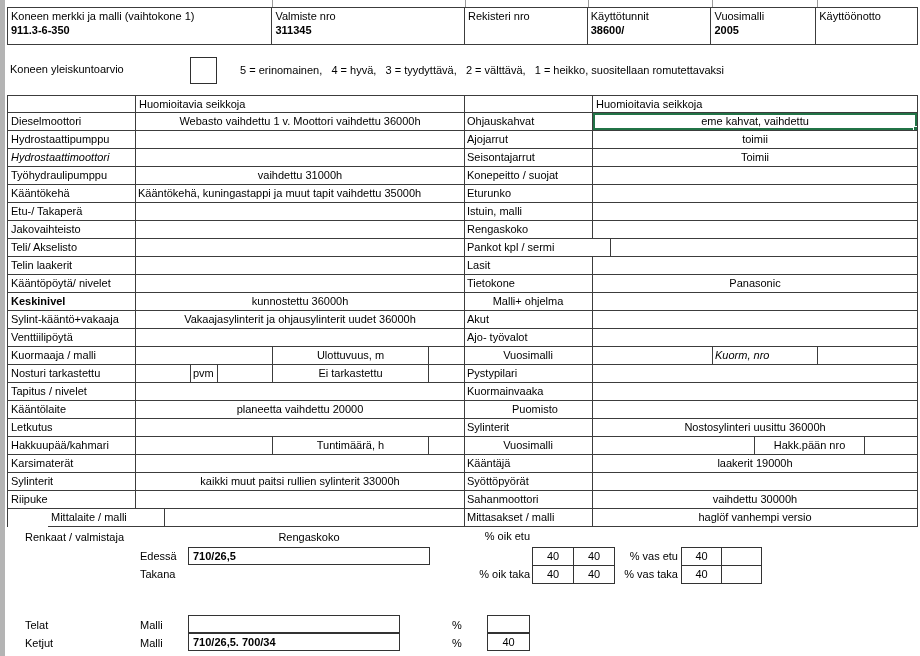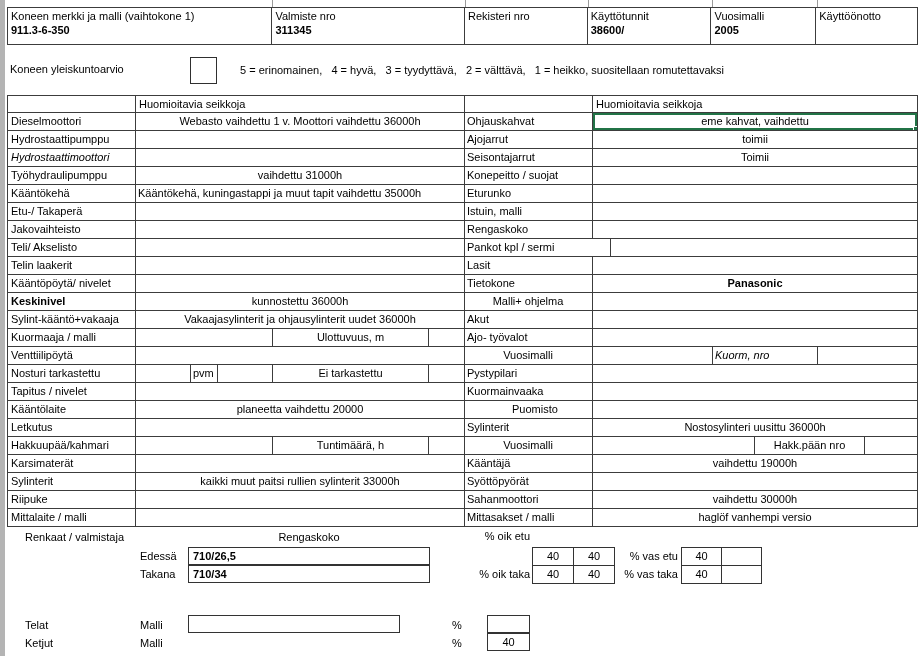--- a/index.html
+++ b/index.html
@@ -138,28 +138,28 @@
         </div>
         <div class="trow">
           <div class="cell label" style="width: 128px; font-weight: bold;">Keskinivel</div>
           <div class="cell value" style="width: 329px;">kunnostettu 36000h</div>
         </div>
         <div class="trow">
           <div class="cell label" style="width: 128px;">Sylint-kääntö+vakaaja</div>
           <div class="cell value" style="width: 329px;">Vakaajasylinterit ja ohjausylinterit uudet 36000h</div>
         </div>
         <div class="trow">
+          <div class="cell label" style="width: 128px;">Venttiilipöytä</div>
+          <div class="cell value" style="width: 329px;"></div>
+        </div>
+        <div class="trow">
           <div class="cell label" style="width: 128px;">Kuormaaja / malli</div>
           <div class="cell value" style="width: 137px;"></div>
           <div class="cell value" style="width: 156px;">Ulottuvuus, m</div>
           <div class="cell value" style="width: 36px;"></div>
-        </div>
-        <div class="trow">
-          <div class="cell label" style="width: 128px;">Venttiilipöytä</div>
-          <div class="cell value" style="width: 329px;"></div>
         </div>
         <div class="trow">
           <div class="cell label" style="width: 128px;">Nosturi tarkastettu</div>
           <div class="cell value" style="width: 55px;"></div>
           <div class="cell value left" style="width: 27px;">pvm</div>
           <div class="cell value" style="width: 55px;"></div>
           <div class="cell value" style="width: 156px;">Ei tarkastettu</div>
           <div class="cell value" style="width: 36px;"></div>
         </div>
         <div class="trow">
@@ -186,21 +186,21 @@
         </div>
         <div class="trow">
           <div class="cell label" style="width: 128px;">Sylinterit</div>
           <div class="cell value" style="width: 329px;">kaikki muut paitsi rullien sylinterit 33000h</div>
         </div>
         <div class="trow">
           <div class="cell label" style="width: 128px;">Riipuke</div>
           <div class="cell value" style="width: 329px;"></div>
         </div>
         <div class="trow">
-          <div class="cell label" style="width: 128px;">Mittalaite / malli</div>
+          <div class="cell label" style="width: 128px; margin-left: 40px;">Mittalaite / malli</div>
           <div class="cell value" style="width: 329px;"></div>
         </div>
       </div>
     <div class="half rhalf" id="right-half">
       <div class="trow thead">
         <div class="cell label" style="width:129px"></div>
         <div class="cell headtext" style="width:325px">Huomioitavia seikkoja</div>
       </div>
     <div class="trow">
           <div class="cell label" style="width: 129px;">Ohjauskahvat</div>
@@ -233,21 +233,21 @@
         <div class="trow">
           <div class="cell label" style="width: 155px;">Pankot kpl / sermi</div>
           <div class="cell value" style="width: 325px;"></div>
         </div>
         <div class="trow">
           <div class="cell label" style="width: 129px;">Lasit</div>
           <div class="cell value" style="width: 325px;"></div>
         </div>
         <div class="trow">
           <div class="cell label" style="width: 129px;">Tietokone</div>
-          <div class="cell value" style="width: 325px; font-weight: bold;">Panasonic</div>
+          <div class="cell value" style="width: 325px;">Panasonic</div>
         </div>
         <div class="trow">
           <div class="cell label center" style="width: 129px;">Malli+ ohjelma</div>
           <div class="cell value" style="width: 325px;"></div>
         </div>
         <div class="trow">
           <div class="cell label" style="width: 129px;">Akut</div>
           <div class="cell value" style="width: 325px;"></div>
         </div>
         <div class="trow">
@@ -277,21 +277,21 @@
           <div class="cell value" style="width: 325px;">Nostosylinteri uusittu 36000h</div>
         </div>
         <div class="trow">
           <div class="cell label center" style="width: 129px;">Vuosimalli</div>
           <div class="cell value" style="width: 162px;"></div>
           <div class="cell value" style="width: 110px;">Hakk.pään nro</div>
           <div class="cell value" style="width: 53px;"></div>
         </div>
         <div class="trow">
           <div class="cell label" style="width: 129px;">Kääntäjä</div>
-          <div class="cell value" style="width: 325px;">vaihdettu 19000h</div>
+          <div class="cell value" style="width: 325px;">laakerit 19000h</div>
         </div>
         <div class="trow">
           <div class="cell label" style="width: 129px;">Syöttöpyörät</div>
           <div class="cell value" style="width: 325px;"></div>
         </div>
         <div class="trow">
           <div class="cell label" style="width: 129px;">Sahanmoottori</div>
           <div class="cell value" style="width: 325px;">vaihdettu 30000h</div>
         </div>
         <div class="trow">
@@ -299,21 +299,20 @@
           <div class="cell value" style="width: 325px;">haglöf vanhempi versio</div>
         </div>
       </div>
   </div>
 
   <div class="abs" style="left:25px;top:531px">Renkaat / valmistaja</div>
   <div class="abs" style="left:188px;top:531px;width:242px;text-align:center">Rengaskoko</div>
   <div class="abs" style="left:140px;top:550px">Edessä</div>
   <div class="abs fieldbox bold" style="left:188px;top:547px;width:242px;height:18px">710/26,5</div>
   <div class="abs" style="left:140px;top:568px">Takana</div>
-  <div class="abs fieldbox bold" style="left:188px;top:565px;width:242px;height:18px">710/34</div>
 
   <div class="abs rlabel" style="left:455px;top:530px;width:75px">% oik etu</div>
   <div class="abs rlabel" style="left:455px;top:568px;width:75px">% oik taka</div>
   <div class="abs pgrid" id="pct-grid-right" style="left:532px;top:547px;width:82px">
       <div class="pcell" style="width: 41px;">40</div>
       <div class="pcell" style="width: 41px;">40</div>
       <div class="pcell" style="width: 41px;">40</div>
       <div class="pcell" style="width: 41px;">40</div>
     </div>
 
@@ -327,16 +326,17 @@
     </div>
 
   <div class="abs" style="left:25px;top:619px">Telat</div>
   <div class="abs" style="left:140px;top:619px">Malli</div>
   <div class="abs fieldbox bold" style="left:188px;top:615px;width:212px;height:18px"></div>
   <div class="abs" style="left:452px;top:619px">%</div>
   <div class="abs fieldbox" style="left:487px;top:615px;width:43px;height:18px;text-align:center;padding-left:0"></div>
 
   <div class="abs" style="left:25px;top:637px">Ketjut</div>
   <div class="abs" style="left:140px;top:637px">Malli</div>
+  <div class="abs fieldbox bold" style="left:188px;top:633px;width:212px;height:18px">710/26,5. 700/34</div>
   <div class="abs" style="left:452px;top:637px">%</div>
   <div class="abs fieldbox" style="left:487px;top:633px;width:43px;height:18px;text-align:center;padding-left:0">40</div>
 
 </div>
 
 </body></html>

